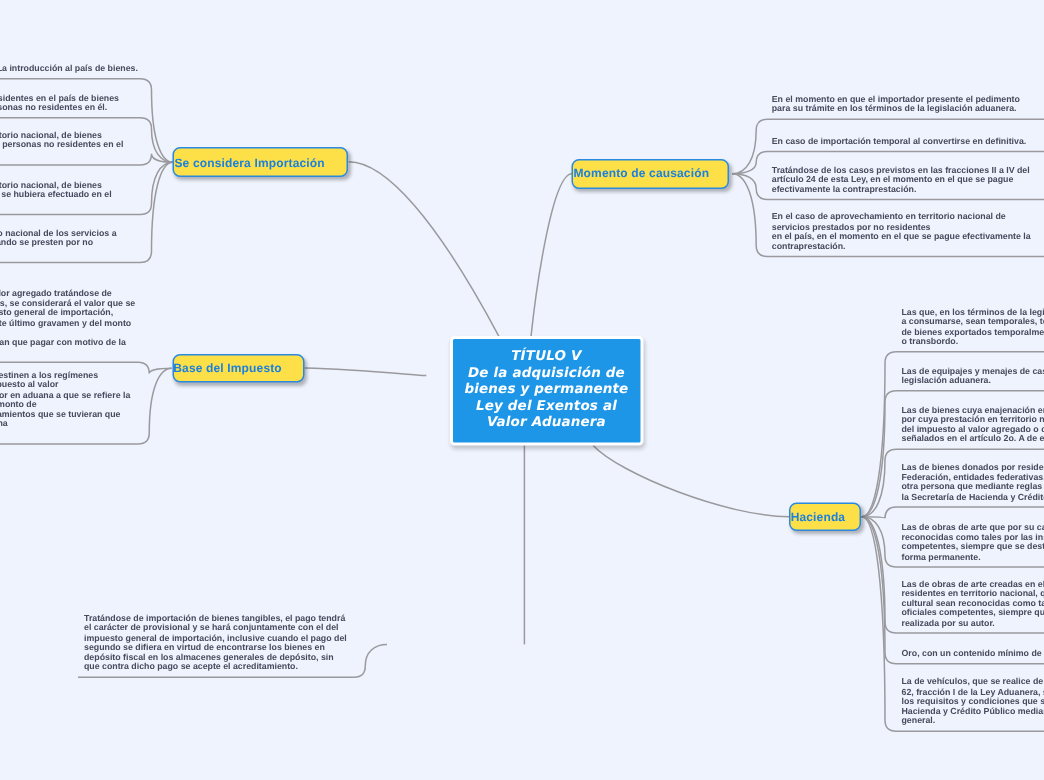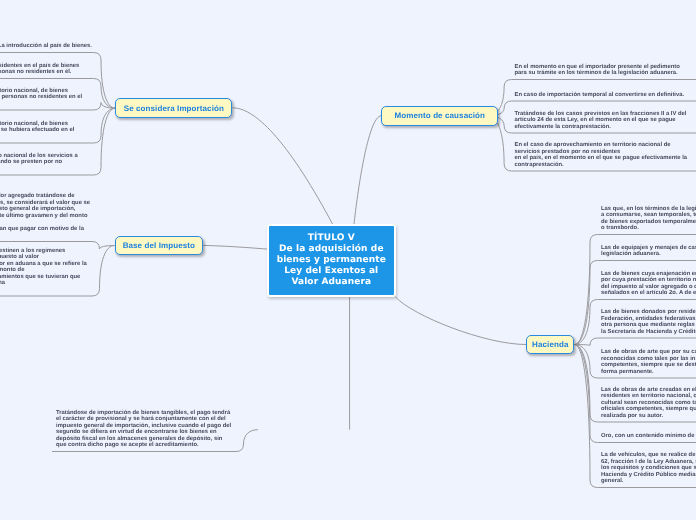--- a/index.html
+++ b/index.html
@@ -8,22 +8,22 @@
        -webkit-font-smoothing:antialiased;text-rendering:geometricPrecision;}
   #map{position:absolute;left:0;top:0;width:696px;height:520px;overflow:hidden;}
   svg#links{position:absolute;left:0;top:0;width:696px;height:520px;overflow:visible;}
   svg#links path{fill:none;stroke:#9a9a9e;stroke-width:1;}
   .node{position:absolute;box-sizing:border-box;}
   .root{background:#1e96e8;color:#fff;border:2px solid #fff;border-radius:3px;
         font-family:"DejaVu Sans",sans-serif;
         font-weight:bold;font-size:9.0px;line-height:11.0px;text-align:center;
         display:flex;flex-direction:column;align-items:center;justify-content:center;
         box-shadow:1px 2px 3px rgba(0,0,0,.20);letter-spacing:.1px;}
-  .branch{background:#fef9c3;border:1.6px solid #2a8ae0;border-radius:5px;color:#1b80de;
-          font-family:"Liberation Sans",sans-serif;font-weight:bold;font-size:8px;display:flex;align-items:center;justify-content:center;
+  .branch{background:#fde047;border:1.6px solid #2a8ae0;border-radius:5px;color:#1b80de;
+          font-family:"Liberation Sans",sans-serif;font-weight:bold;font-size:8px;display:flex;align-items:center;
           box-shadow:1.5px 2px 2.5px rgba(0,0,0,.28);white-space:nowrap;letter-spacing:.1px;}
   .leaf{position:absolute;color:#474b5e;font-size:5.87px;font-weight:bold;
         font-family:"Liberation Sans",sans-serif;
         line-height:6.5px;white-space:nowrap;letter-spacing:0px;}
 </style>
 </head>
 <body>
 
 <div id="map">
   <svg id="links">
@@ -60,38 +60,38 @@
   <div class="leaf" style="left:-88.4px;top:62.85px;"><span>La adquisición por personas residentes en el país de bienes</span><br><span>intangibles enajenados por personas no residentes en él.</span></div>
   <div class="leaf" style="left:-88.4px;top:87.85px;"><span>El uso o goce temporal, en territorio nacional, de bienes</span><br><span>intangibles proporcionados por personas no residentes en el</span><br></div>
   <div class="leaf" style="left:-88.4px;top:120.85px;"><span>El uso o goce temporal, en territorio nacional, de bienes</span><br><span>tangibles cuya entrega material se hubiera efectuado en el</span><br></div>
   <div class="leaf" style="left:-88.4px;top:152.85px;"><span>El aprovechamiento en territorio nacional de los servicios a</span><br><span>que se refiere el artículo 14, cuando se presten por no</span><br></div>
   <div class="node branch" style="left:114.5px;top:235.5px;width:88.7px;height:19.9px;">
       <span>Base del Impuesto</span>
     </div>
   <div class="leaf" style="left:-86.4px;top:193.35px;"><span>Para calcular el impuesto al valor agregado tratándose de</span><br><span>importación de bienes tangibles, se considerará el valor que se</span><br><span>utilice para los fines del impuesto general de importación,</span><br><span>adicionado con el monto de este último gravamen y del monto</span><br><br><span>aprovechamientos que se tengan que pagar con motivo de la</span><br></div>
   <div class="leaf" style="left:-86.4px;top:247.85px;"><span>Tratándose de bienes que se destinen a los regímenes</span><br><span>aduaneros, para calcular el impuesto al valor</span><br><span>agregado se considerará el valor en aduana a que se refiere la</span><br><span>Ley Aduanera, adicionado del monto de</span><br><span>las contribuciones y aprovechamientos que se tuvieran que</span><br><span>pagar en caso de tratarse de una</span><br></div>
   <div class="leaf" style="left:56.0px;top:409.85px;"><span>Tratándose de importación de bienes tangibles, el pago tendrá</span><br><span>el carácter de provisional y se hará conjuntamente con el del</span><br><span>impuesto general de importación, inclusive cuando el pago del</span><br><span>segundo se difiera en virtud de encontrarse los bienes en</span><br><span>depósito fiscal en los almacenes generales de depósito, sin</span><br><span>que contra dicho pago se acepte el acreditamiento.</span></div>
-  <div class="node branch" style="left:381.3px;top:105.8px;width:117px;height:20.4px;">
+  <div class="node branch" style="left:381.3px;top:105.8px;width:105px;height:20.4px;">
       <span>Momento de causación</span>
     </div>
   <div class="leaf" style="left:514.5px;top:63.85px;"><span>En el momento en que el importador presente el pedimento</span><br><span>para su trámite en los términos de la legislación aduanera.</span></div>
   <div class="leaf" style="left:514.5px;top:91.85px;"><span>En caso de importación temporal al convertirse en definitiva.</span></div>
   <div class="leaf" style="left:514.5px;top:110.85px;"><span>Tratándose de los casos previstos en las fracciones II a IV del</span><br><span>artículo 24 de esta Ley, en el momento en el que se pague</span><br><span>efectivamente la contraprestación.</span></div>
   <div class="leaf" style="left:514.5px;top:142.35px;"><span>En el caso de aprovechamiento en territorio nacional de</span><br><span>servicios prestados por no residentes</span><br><span>en el país, en el momento en el que se pague efectivamente la</span><br><span>contraprestación.</span></div>
   <div class="node branch" style="left:526.1px;top:334.5px;width:48.4px;height:19.7px;">
       <span>Hacienda</span>
     </div>
   <div class="leaf" style="left:601.0px;top:205.85px;"><span>Las que, en los términos de la legislación aduanera, no lleguen</span><br><span>a consumarse, sean temporales, tengan el carácter de retorno</span><br><span>de bienes exportados temporalmente o sean objeto de tránsito</span><br><span>o transbordo.</span></div>
   <div class="leaf" style="left:601.0px;top:244.85px;"><span>Las de equipajes y menajes de casa a que se refiere la</span><br><span>legislación aduanera.</span></div>
   <div class="leaf" style="left:601.0px;top:270.85px;"><span>Las de bienes cuya enajenación en el país y las de servicios</span><br><span>por cuya prestación en territorio nacional no den lugar al pago</span><br><span>del impuesto al valor agregado o cuando sean de los</span><br><span>señalados en el artículo 2o. A de esta Ley.</span></div>
   <div class="leaf" style="left:601.0px;top:309.35px;"><span>Las de bienes donados por residentes en el extranjero a la</span><br><span>Federación, entidades federativas, municipios o a cualquier</span><br><span>otra persona que mediante reglas de carácter general autorice</span><br><span>la Secretaría de Hacienda y Crédito Público.</span></div>
   <div class="leaf" style="left:601.0px;top:349.35px;"><span>Las de obras de arte que por su calidad y valor cultural sean</span><br><span>reconocidas como tales por las instituciones oficiales</span><br><span>competentes, siempre que se destinen a exhibición pública en</span><br><span>forma permanente.</span></div>
   <div class="leaf" style="left:601.0px;top:386.85px;"><span>Las de obras de arte creadas en el extranjero por mexicanos o</span><br><span>residentes en territorio nacional, que por su calidad y valor</span><br><span>cultural sean reconocidas como tales por las instituciones</span><br><span>oficiales competentes, siempre que la importación sea</span><br><span>realizada por su autor.</span></div>
   <div class="leaf" style="left:601.0px;top:433.35px;"><span>Oro, con un contenido mínimo de dicho material del 80%.</span></div>
   <div class="leaf" style="left:601.0px;top:452.35px;"><span>La de vehículos, que se realice de conformidad con el artículo</span><br><span>62, fracción I de la Ley Aduanera, siempre que se cumpla con</span><br><span>los requisitos y condiciones que señale la Secretaría de</span><br><span>Hacienda y Crédito Público mediante reglas de carácter</span><br><span>general.</span></div>
-  <div class="node root" style="left:267px;top:224.4px;width:128.6px;height:72.4px;">
+  <div class="node root" style="left:300px;top:224.4px;width:128.6px;height:72.4px;font-style:italic;">
       <div>TÍTULO V</div>
       <div>De la adquisición de</div>
       <div>bienes y permanente</div>
       <div>Ley del Exentos al</div>
       <div>Valor Aduanera</div>
     </div>
 </div>
 
 </body></html>

